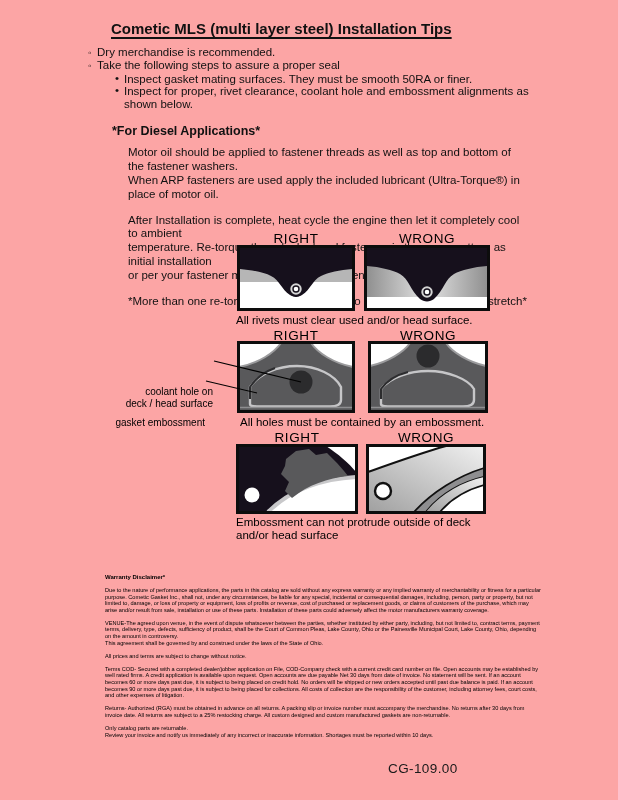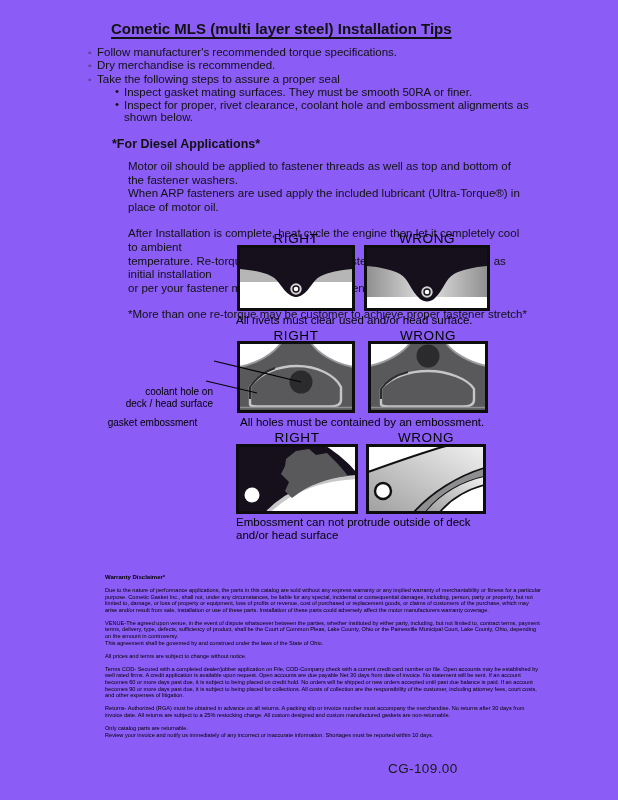--- a/index.html
+++ b/index.html
@@ -1,17 +1,17 @@
 <!DOCTYPE html>
 <html><head>
 <meta charset="utf-8">
 <style>
   html,body { margin:0; padding:0; background:#ffffff; }
   body { width:618px; height:800px; font-family:"Liberation Sans", sans-serif; color:#111; }
-  .sheet { position:relative; width:618px; height:800px; background:#8b5cf6; overflow:hidden; }
+  .sheet { position:relative; width:618px; height:800px; background:#fca5a5; overflow:hidden; }
 
   .textblock { position:absolute; left:88px; top:20px; width:458px; }
   .title { font-size:15px; font-weight:bold; margin:0 0 9px 23px;
            text-decoration:underline; text-underline-offset:3px; text-decoration-thickness:1.5px; }
   ul.bullets { list-style:none; margin:0; padding:0; font-size:11.5px; line-height:13.4px; }
   ul.bullets > li { position:relative; padding-left:9px; }
   ul.bullets > li::before { content:"\25E6"; position:absolute; left:0; top:0; font-size:10px; }
   ul.subs { list-style:none; margin:0 0 0 27px; padding:0; font-size:11.5px; line-height:12.6px; }
   ul.subs > li { position:relative; padding-left:9px; }
   ul.subs > li::before { content:"\2022"; position:absolute; left:0; top:-1px; }
@@ -33,21 +33,20 @@
   .footer { position:absolute; left:388px; top:761px; font-size:13.5px; letter-spacing:0.4px; color:#1a1a1a; }
 </style>
 </head>
 <body>
 
 <div class="sheet">
 
   <div class="textblock">
     <h1 class="title">Cometic MLS (multi layer steel) Installation Tips</h1>
     <ul class="bullets">
-      <li>Follow manufacturer's recommended torque specifications.</li>
       <li>Dry merchandise is recommended.</li>
       <li>Take the following steps to assure a proper seal</li>
     </ul>
     <ul class="subs">
       <li>Inspect gasket mating surfaces.  They must be smooth 50RA or finer.</li>
       <li>Inspect for proper, rivet clearance, coolant hole and embossment alignments as shown below.</li>
     </ul>
     <div class="diesel">
       <h2>*For Diesel Applications*</h2>
       <p>Motor oil should be applied to fastener threads as well as top and bottom of the fastener washers.
@@ -115,21 +114,21 @@
     <path d="M78,2 C84,11 100,21 118,25" stroke="#9b9b9d" stroke-width="2" fill="none"></path>
     <circle cx="60" cy="15" r="11.5" fill="#2b2b2d"></circle>
     <path d="M13,63 V48 C22,36 42,30 60,30 C80,30 100,38 106,48 V59 C106,63.5 102,65.5 95,65.5 H24 C17,65.5 13,65.5 13,63 Z" stroke="#c6c6c8" stroke-width="2.4" fill="none"></path>
     <path d="M13,58 V48 C18,41 28,34 40,31" stroke="#2c2c2e" stroke-width="2" fill="none"></path>
     <path d="M3,66.5 H117" stroke="#8e8e90" stroke-width="1.6"></path>
     <rect x="1.5" y="1.5" width="117" height="69" fill="none" stroke="#0d0d0d" stroke-width="3"></rect>
   </svg>
 
   <div class="callout" style="left:105px; top:344px; width:108px;">coolant hole on
 deck / head surface</div>
-  <div class="callout" style="left:100px; top:375px; width:105px;text-align:center;">gasket embossment</div>
+  <div class="callout" style="left:100px; top:375px; width:105px;">gasket embossment</div>
 
   <svg class="overlay" style="left:100px; top:341px;" width="220" height="64" viewBox="0 0 220 64">
     <line x1="114" y1="20" x2="201" y2="41" stroke="#000" stroke-width="1.1"></line>
     <line x1="106" y1="40" x2="157" y2="52" stroke="#000" stroke-width="1.1"></line>
   </svg>
 
   <div class="fig-caption" style="left:240px; top:416px;">All holes must be contained by an embossment.</div>
 
   <div class="fig-label" style="left:236px; top:430px; width:122px;">RIGHT</div>
   <div class="fig-label" style="left:366px; top:430px; width:120px;">WRONG</div>

